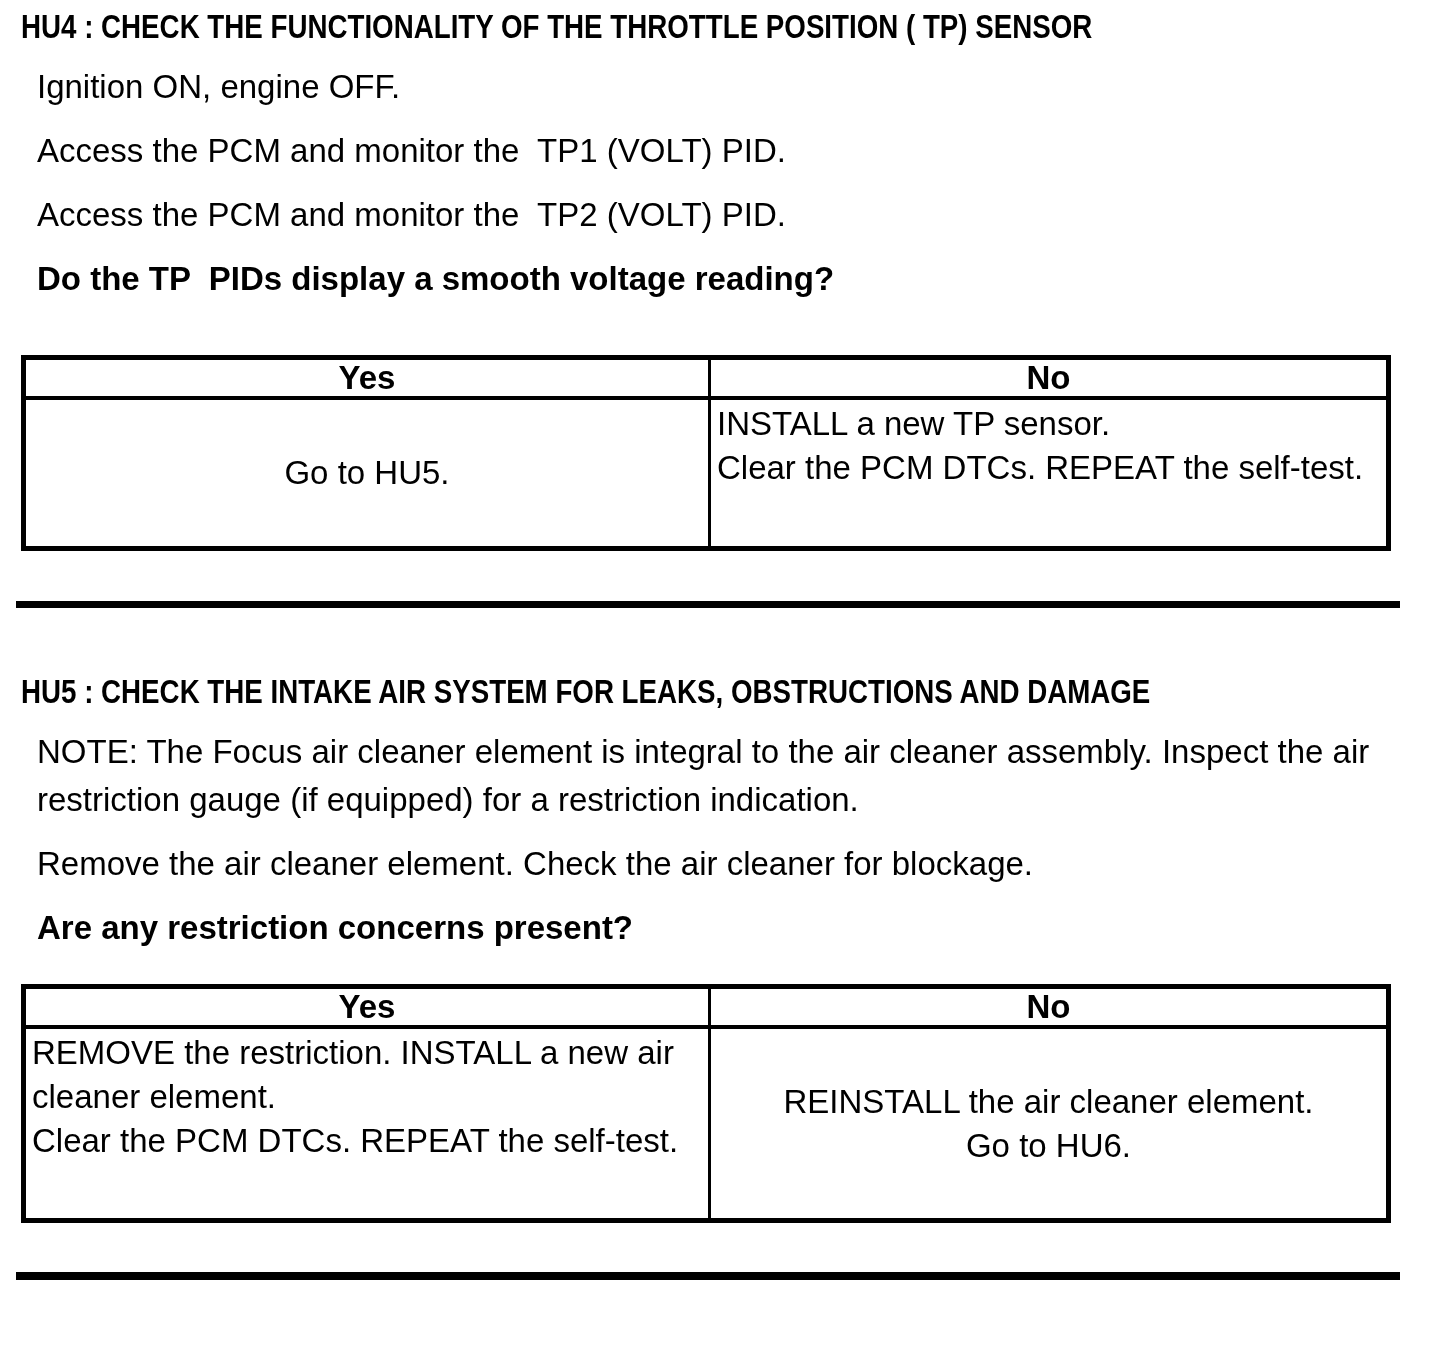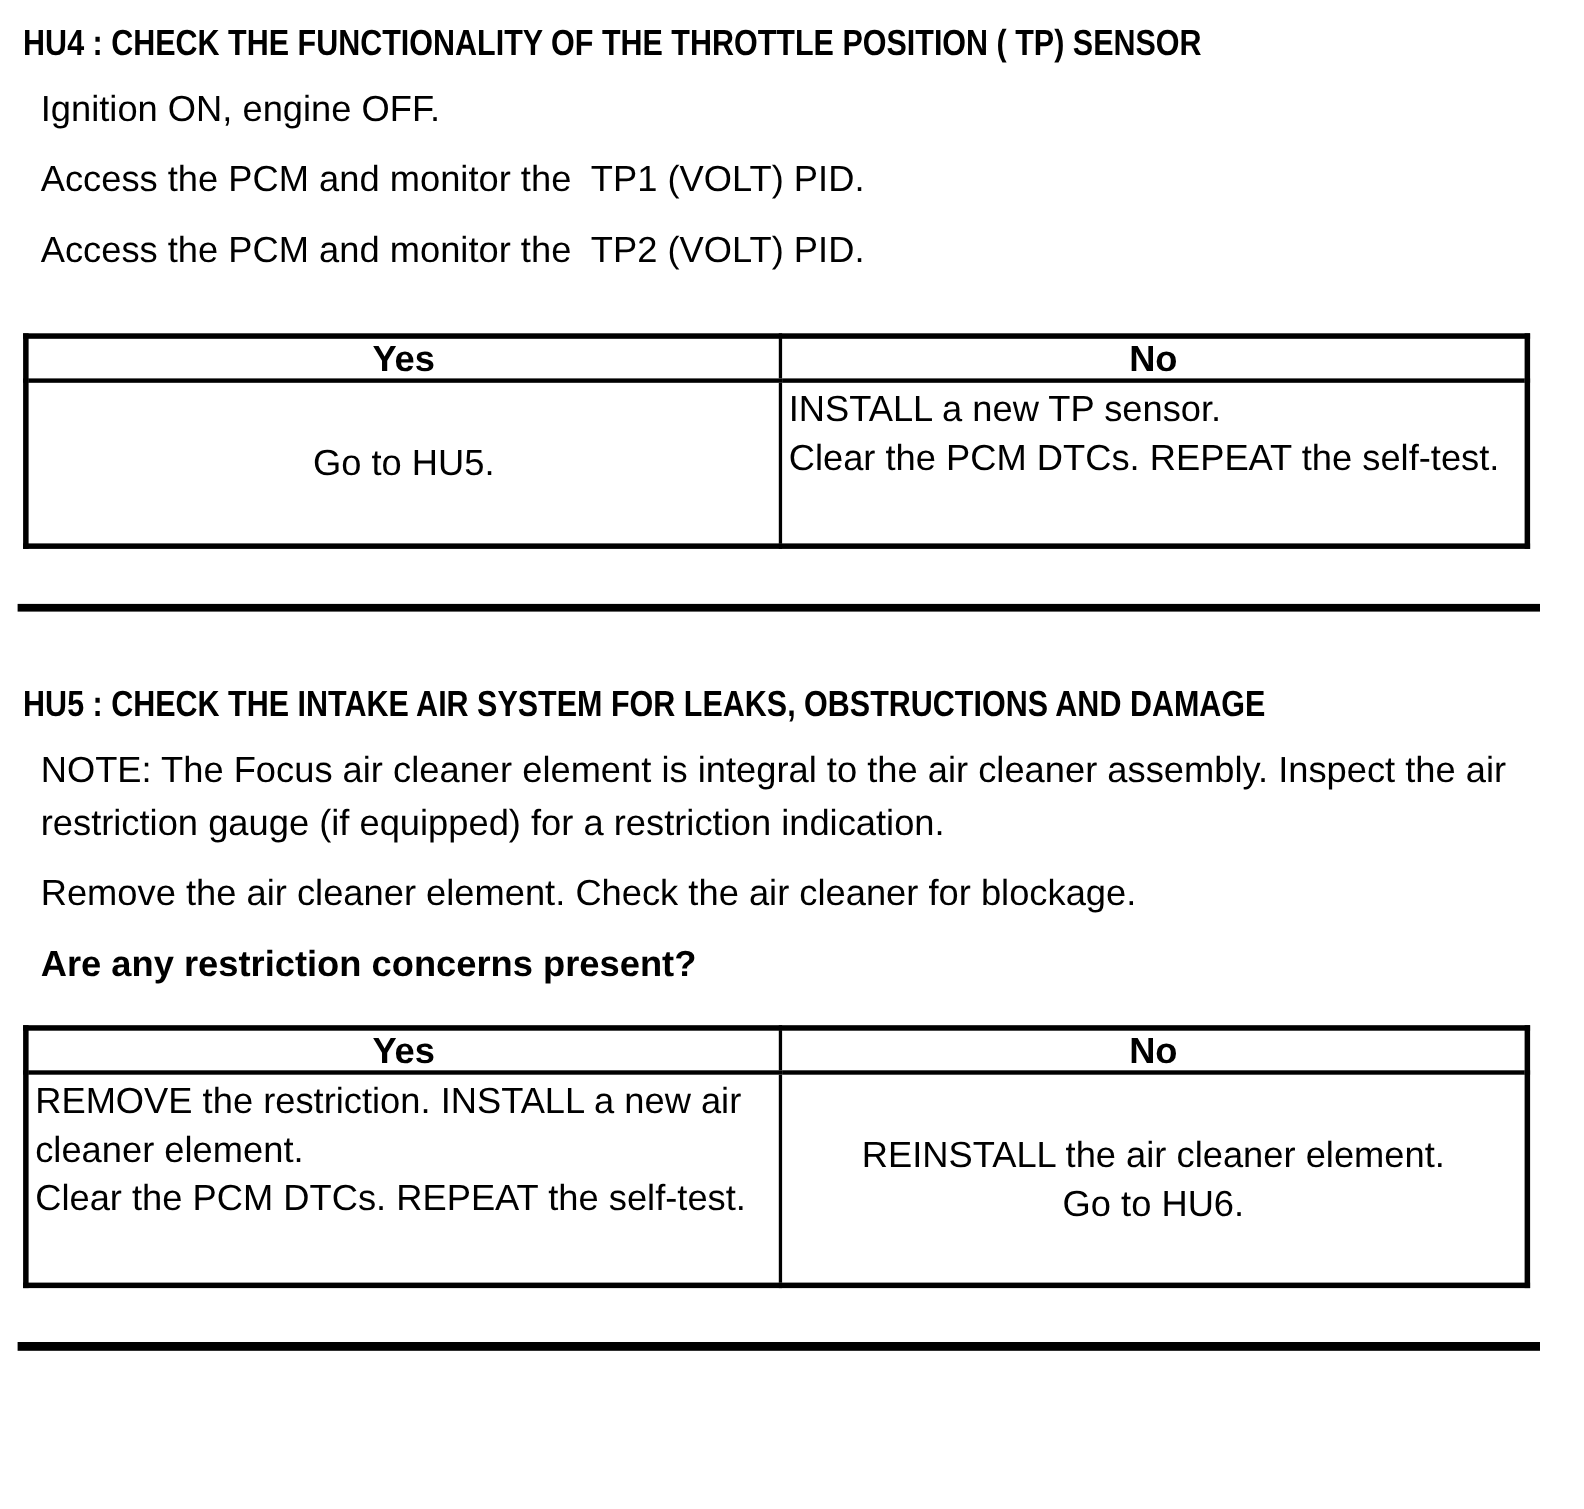--- a/index.html
+++ b/index.html
@@ -1,20 +1,20 @@
 <!DOCTYPE html>
 <html><head>
 <meta charset="utf-8">
 <style>
   html, body { margin: 0; padding: 0; background: #ffffff; }
   .page {
     width: 1440px;
     height: 1336px;
     box-sizing: border-box;
-    padding: 19px 28px 0 21px;
+    padding: 7px 28px 0 21px;
     background: #ffffff;
     color: #000000;
     font-family: "Liberation Sans", sans-serif;
     overflow: hidden;
   }
   .section-heading {
     font-size: 33px;
     font-weight: bold;
     line-height: 40px;
     margin: 0 0 14px 0;
@@ -70,20 +70,21 @@
 </head>
 <body>
 
 <div class="page">
 
   <section class="section-hu4">
     <h2 class="section-heading">HU4 : CHECK THE FUNCTIONALITY OF THE THROTTLE POSITION ( TP) SENSOR</h2>
     <p class="step">Ignition ON, engine OFF.</p>
     <p class="step">Access the PCM and monitor the  TP1 (VOLT) PID.</p>
     <p class="step">Access the PCM and monitor the  TP2 (VOLT) PID.</p>
+    <p class="question">Do the TP  PIDs display a smooth voltage reading?</p>
 
     <table class="decision-table first">
       <thead>
         <tr>
           <th class="col-yes">Yes</th>
           <th class="col-no">No</th>
         </tr>
       </thead>
       <tbody>
         <tr>

